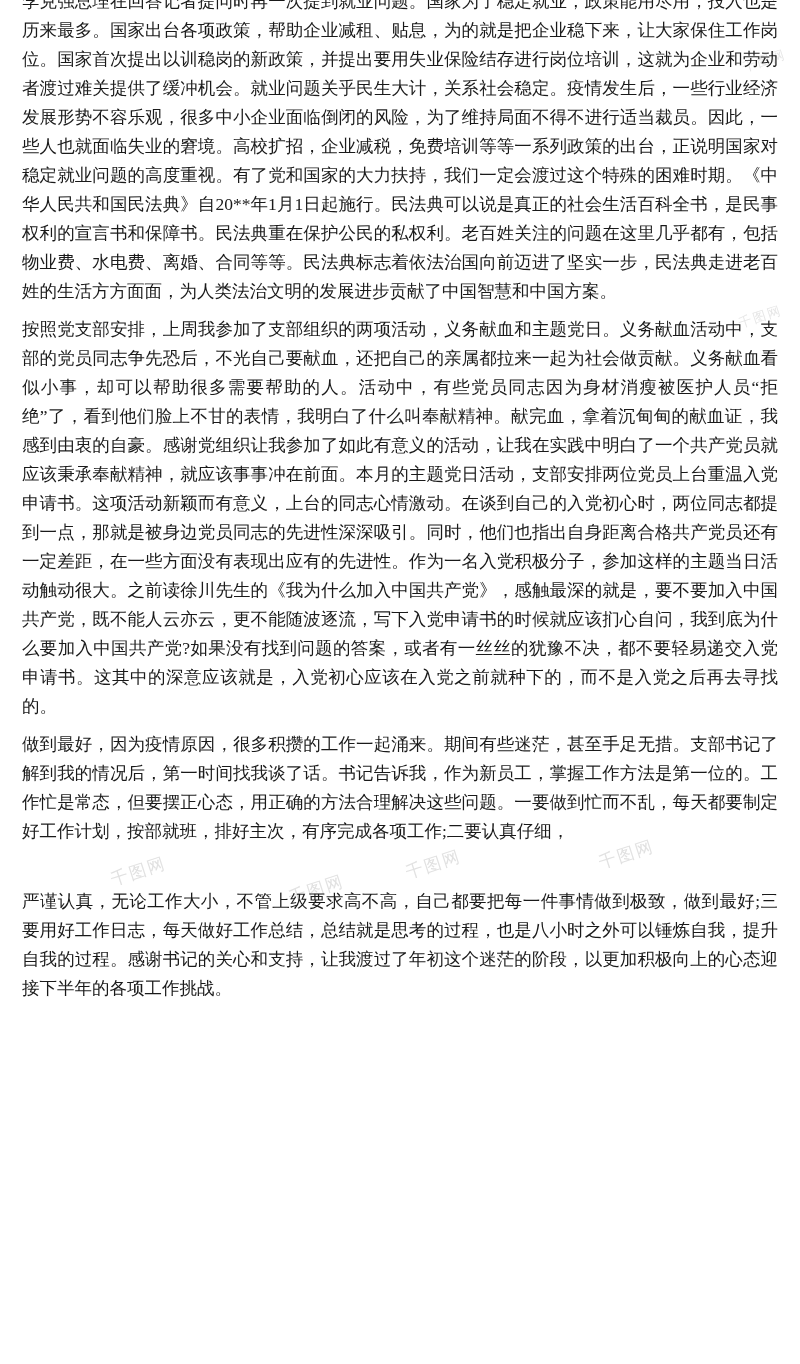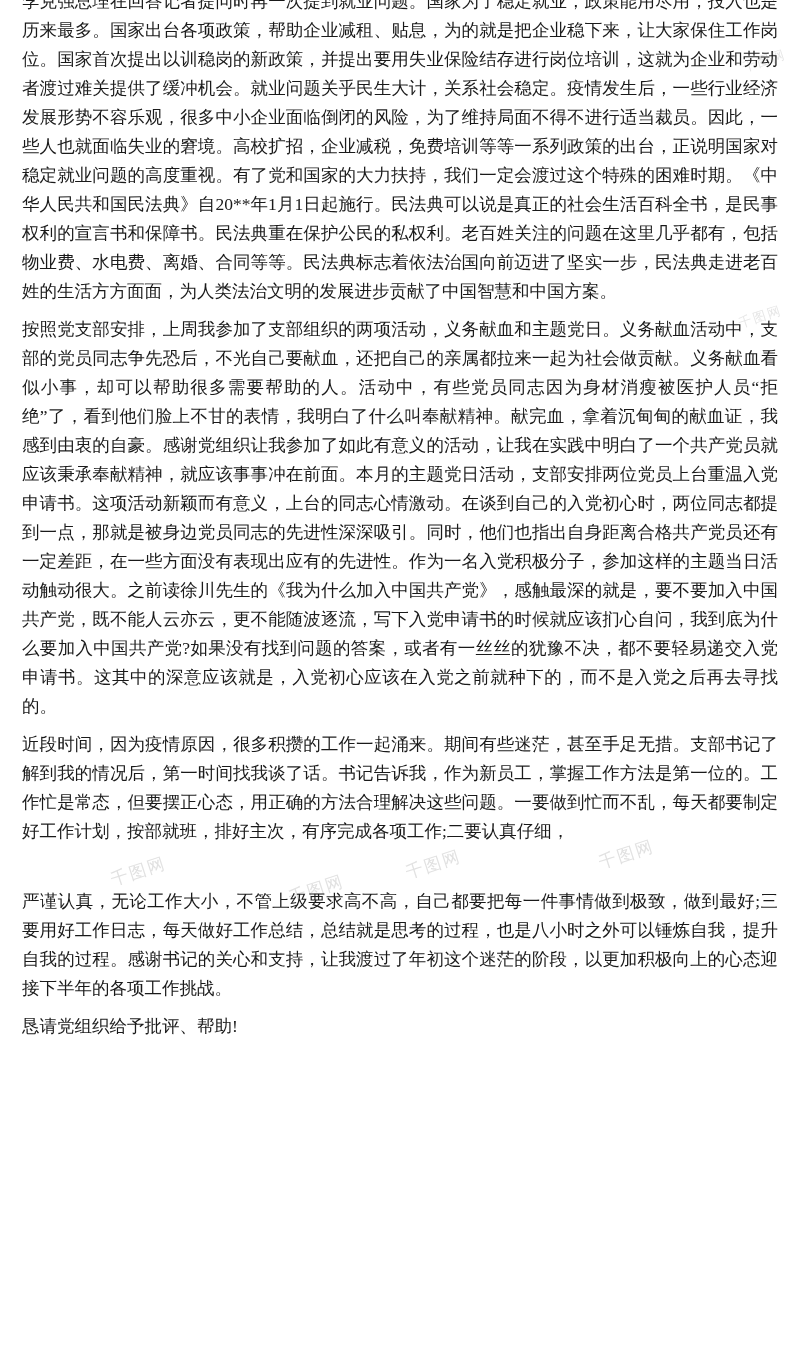--- a/index.html
+++ b/index.html
@@ -69,25 +69,24 @@
     <span class="wm" style="top:853px; left:405px;">千图网</span>
     <span class="wm" style="top:860px; left:110px;">千图网</span>
     <span class="wm" style="top:878px; left:288px;">千图网</span>
   </div>
 
   <div class="content">
     <p>李克强总理在回答记者提问时再一次提到就业问题。国家为了稳定就业，政策能用尽用，投入也是历来最多。国家出台各项政策，帮助企业减租、贴息，为的就是把企业稳下来，让大家保住工作岗位。国家首次提出以训稳岗的新政策，并提出要用失业保险结存进行岗位培训，这就为企业和劳动者渡过难关提供了缓冲机会。就业问题关乎民生大计，关系社会稳定。疫情发生后，一些行业经济发展形势不容乐观，很多中小企业面临倒闭的风险，为了维持局面不得不进行适当裁员。因此，一些人也就面临失业的窘境。高校扩招，企业减税，免费培训等等一系列政策的出台，正说明国家对稳定就业问题的高度重视。有了党和国家的大力扶持，我们一定会渡过这个特殊的困难时期。《中华人民共和国民法典》自20**年1月1日起施行。民法典可以说是真正的社会生活百科全书，是民事权利的宣言书和保障书。民法典重在保护公民的私权利。老百姓关注的问题在这里几乎都有，包括物业费、水电费、离婚、合同等等。民法典标志着依法治国向前迈进了坚实一步，民法典走进老百姓的生活方方面面，为人类法治文明的发展进步贡献了中国智慧和中国方案。</p>
 
     <p>按照党支部安排，上周我参加了支部组织的两项活动，义务献血和主题党日。义务献血活动中，支部的党员同志争先恐后，不光自己要献血，还把自己的亲属都拉来一起为社会做贡献。义务献血看似小事，却可以帮助很多需要帮助的人。活动中，有些党员同志因为身材消瘦被医护人员“拒绝”了，看到他们脸上不甘的表情，我明白了什么叫奉献精神。献完血，拿着沉甸甸的献血证，我感到由衷的自豪。感谢党组织让我参加了如此有意义的活动，让我在实践中明白了一个共产党员就应该秉承奉献精神，就应该事事冲在前面。本月的主题党日活动，支部安排两位党员上台重温入党申请书。这项活动新颖而有意义，上台的同志心情激动。在谈到自己的入党初心时，两位同志都提到一点，那就是被身边党员同志的先进性深深吸引。同时，他们也指出自身距离合格共产党员还有一定差距，在一些方面没有表现出应有的先进性。作为一名入党积极分子，参加这样的主题当日活动触动很大。之前读徐川先生的《我为什么加入中国共产党》，感触最深的就是，要不要加入中国共产党，既不能人云亦云，更不能随波逐流，写下入党申请书的时候就应该扪心自问，我到底为什么要加入中国共产党?如果没有找到问题的答案，或者有一丝丝的犹豫不决，都不要轻易递交入党申请书。这其中的深意应该就是，入党初心应该在入党之前就种下的，而不是入党之后再去寻找的。</p>
 
-    <p>近段时间，因为疫情原因，很多积攒的工作一起涌来。期间有些迷茫，甚至手足无措。支部书记了解到我的情况后，第一时间找我谈了话。书记告诉我，作为新员工，掌握工作方法是第一位的。工作忙是常态，但要摆正心态，用正确的方法合理解决这些问题。一要做到忙而不乱，每天都要制定好工作计划，按部就班，排好主次，有序完成各项工作;二要认真仔细，</p>
+    <p>做到最好，因为疫情原因，很多积攒的工作一起涌来。期间有些迷茫，甚至手足无措。支部书记了解到我的情况后，第一时间找我谈了话。书记告诉我，作为新员工，掌握工作方法是第一位的。工作忙是常态，但要摆正心态，用正确的方法合理解决这些问题。一要做到忙而不乱，每天都要制定好工作计划，按部就班，排好主次，有序完成各项工作;二要认真仔细，</p>
 
     <div class="page-gap"></div>
 
     <p>严谨认真，无论工作大小，不管上级要求高不高，自己都要把每一件事情做到极致，做到最好;三要用好工作日志，每天做好工作总结，总结就是思考的过程，也是八小时之外可以锤炼自我，提升自我的过程。感谢书记的关心和支持，让我渡过了年初这个迷茫的阶段，以更加积极向上的心态迎接下半年的各项工作挑战。</p>
 
 
-    <p class="meta">恳请党组织给予批评、帮助!</p>
 
 
   </div>
 
 </div>
 
 </body></html>

